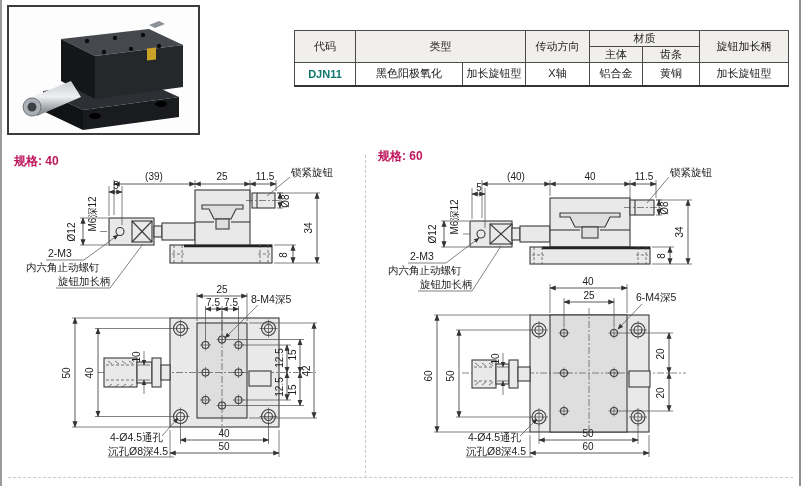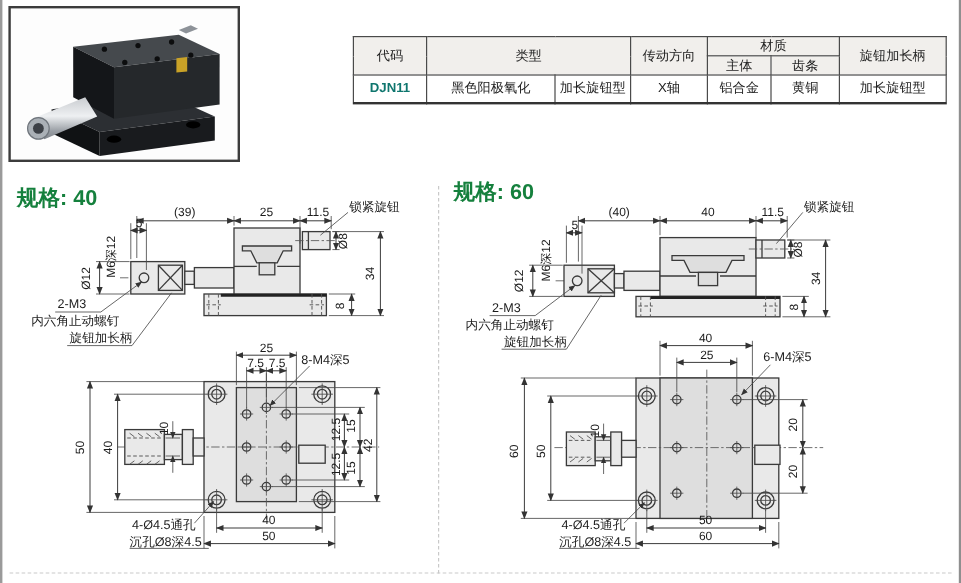--- a/index.html
+++ b/index.html
@@ -21,21 +21,21 @@
   }
   .spec-table th, .spec-table td {
     border:1px solid #4a4a4a; text-align:center; vertical-align:middle;
     padding:0 2px; height:13px; overflow:hidden; white-space:nowrap;
   }
   .spec-table th { background:#f1efec; font-weight:normal; }
   .spec-table td { background:#fff; height:23px; }
   .spec-table { border-bottom:2px solid #333; }
   .code-cell { color:#0f766e; font-weight:bold; }
   
-  .sec-title { position:absolute; color:#15803d; font-weight:bold; font-size:18px; }
+  .sec-title { position:absolute; color:#be185d; font-weight:bold; font-size:12px; }
   .v-sep { position:absolute; left:363px; top:155px; height:323px; border-left:1px dashed #c9c9c9; }
   .h-sep { position:absolute; left:6px; right:6px; top:477px; border-top:1px dashed #c9c9c9; }
   svg text { font-family:"Liberation Sans","DejaVu Sans",sans-serif; fill:#1c1c1c; }
   .drawing { position:absolute; }
 </style>
 </head>
 <body>
 
 <div class="photo-box">
   <svg width="189" height="126" viewBox="0 0 189 126">

